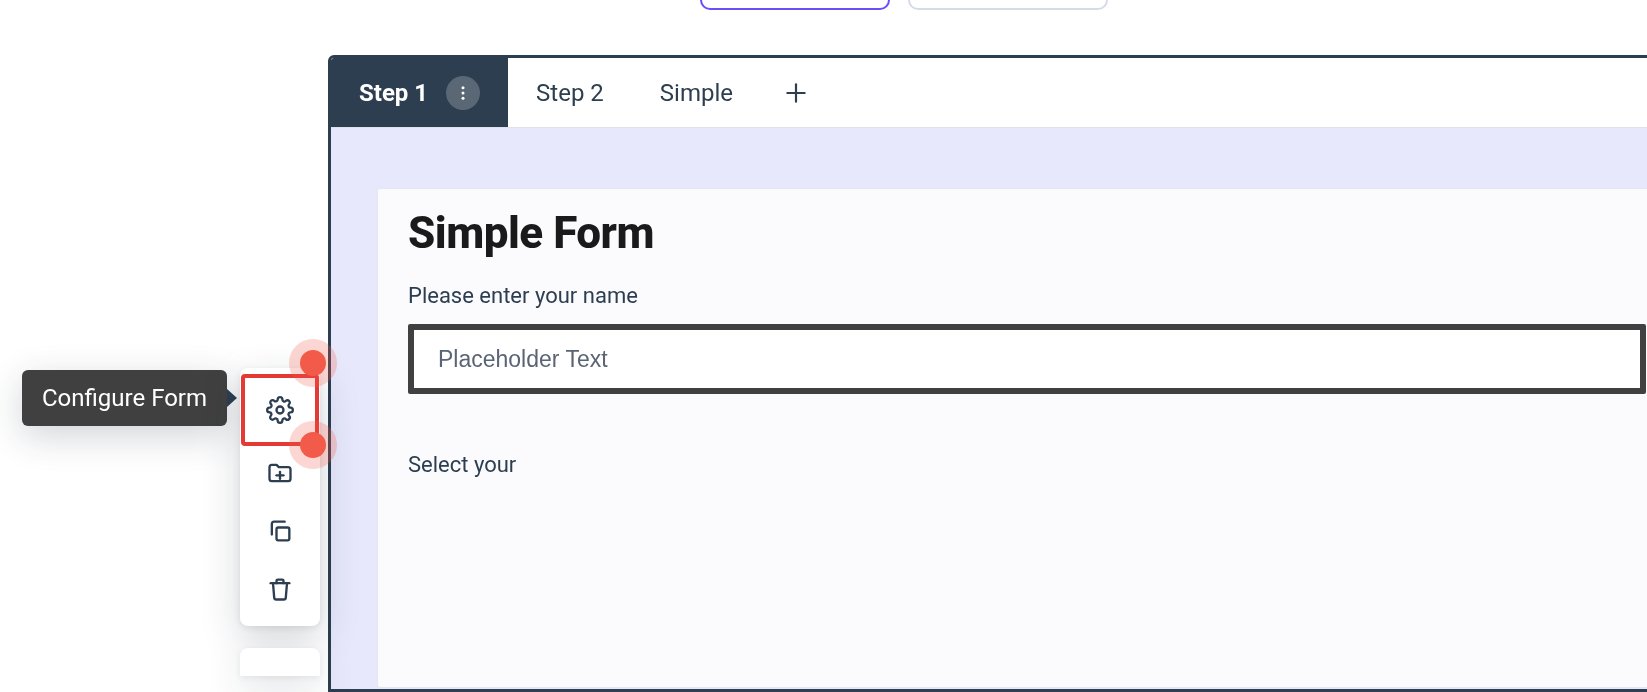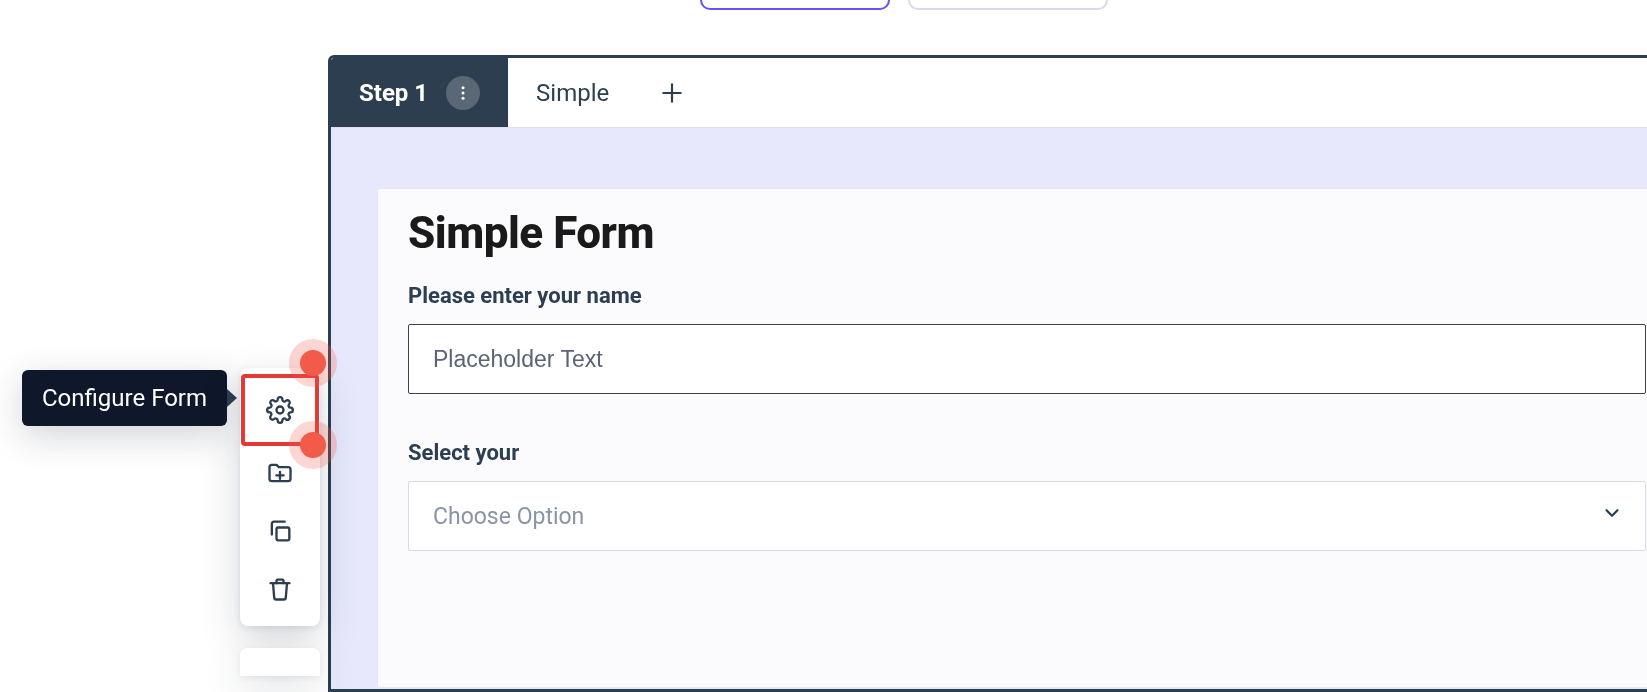--- a/index.html
+++ b/index.html
@@ -71,28 +71,29 @@
     margin-bottom: 24px;
     letter-spacing: -0.5px;
   }
   .form-subtitle {
     font-size: 24px;
     color: #8a94a6;
     margin-bottom: 50px;
   }
   .field-label {
     font-size: 22px;
-    font-weight: 700;
+    font-weight: 400;
     color: #2c3e50;
     margin-bottom: 16px;
+    margin-top: 12px;
   }
   .text-input {
     width: 100%;
     height: 70px;
-    border: 1px solid #404040;
+    border: 6px solid #404040;
     background: #fff;
     font-size: 23px;
     padding: 0 24px;
     color: #2c3e50;
     margin-bottom: 46px;
     border-radius: 2px;
   }
   .text-input::placeholder { color: #5a6475; }
   .select-wrap {
     position: relative;
@@ -140,21 +141,21 @@
     border-radius: 2px;
     height: 68px;
     width: 74px;
   }
 
   
   .tooltip {
     position: absolute;
     left: 22px;
     top: 370px;
-    background: #0f172a;
+    background: #404040;
     color: #fff;
     font-size: 24px;
     padding: 14px 20px;
     border-radius: 6px;
     box-shadow: 0 10px 36px rgba(30,40,60,0.20);
     white-space: nowrap;
   }
   .tooltip::after {
     content: "";
     position: absolute;
@@ -224,46 +225,41 @@
       <span>Step 1</span>
       <span class="more">
         <svg viewBox="0 0 24 24" width="18" height="18" fill="#fff">
             <circle cx="12" cy="5" r="2"></circle>
             <circle cx="12" cy="12" r="2"></circle>
             <circle cx="12" cy="19" r="2"></circle>
           </svg>
       </span>
     </div>
     <div class="tab">
+      <span>Step 2</span>
+    </div>
+    <div class="tab">
       <span>Simple</span>
     </div>
     <div class="tab-add">
       <svg viewBox="0 0 24 24" width="26" height="26" stroke="#2c3e50" stroke-width="2" fill="none" stroke-linecap="round">
           <line x1="12" y1="4" x2="12" y2="20"></line>
           <line x1="4" y1="12" x2="20" y2="12"></line>
         </svg>
     </div>
   </div>
 
   <div class="stage">
     <div class="form-card">
       <h1 class="form-title">Simple Form</h1>
 
       <div class="field-label">Please enter your name</div>
       <input class="text-input" type="text" placeholder="Placeholder Text" style="">
 
       <div class="field-label">Select your</div>
-      <div class="select-wrap">
-        <span>Choose Option</span>
-        <span class="chev">
-          <svg viewBox="0 0 24 24" width="22" height="22" stroke="#2c3e50" stroke-width="2.4" fill="none" stroke-linecap="round" stroke-linejoin="round">
-              <polyline points="6 9 12 15 18 9"></polyline>
-            </svg>
-        </span>
-      </div>
     </div>
   </div>
 
 </div>
 
 <div class="tooltip">Configure Form</div>
 
 <div class="float-toolbar">
   <div class="float-btn highlight">
     <svg viewBox="0 0 24 24" stroke="#2c3e50" stroke-width="2" fill="none" stroke-linecap="round" stroke-linejoin="round">

